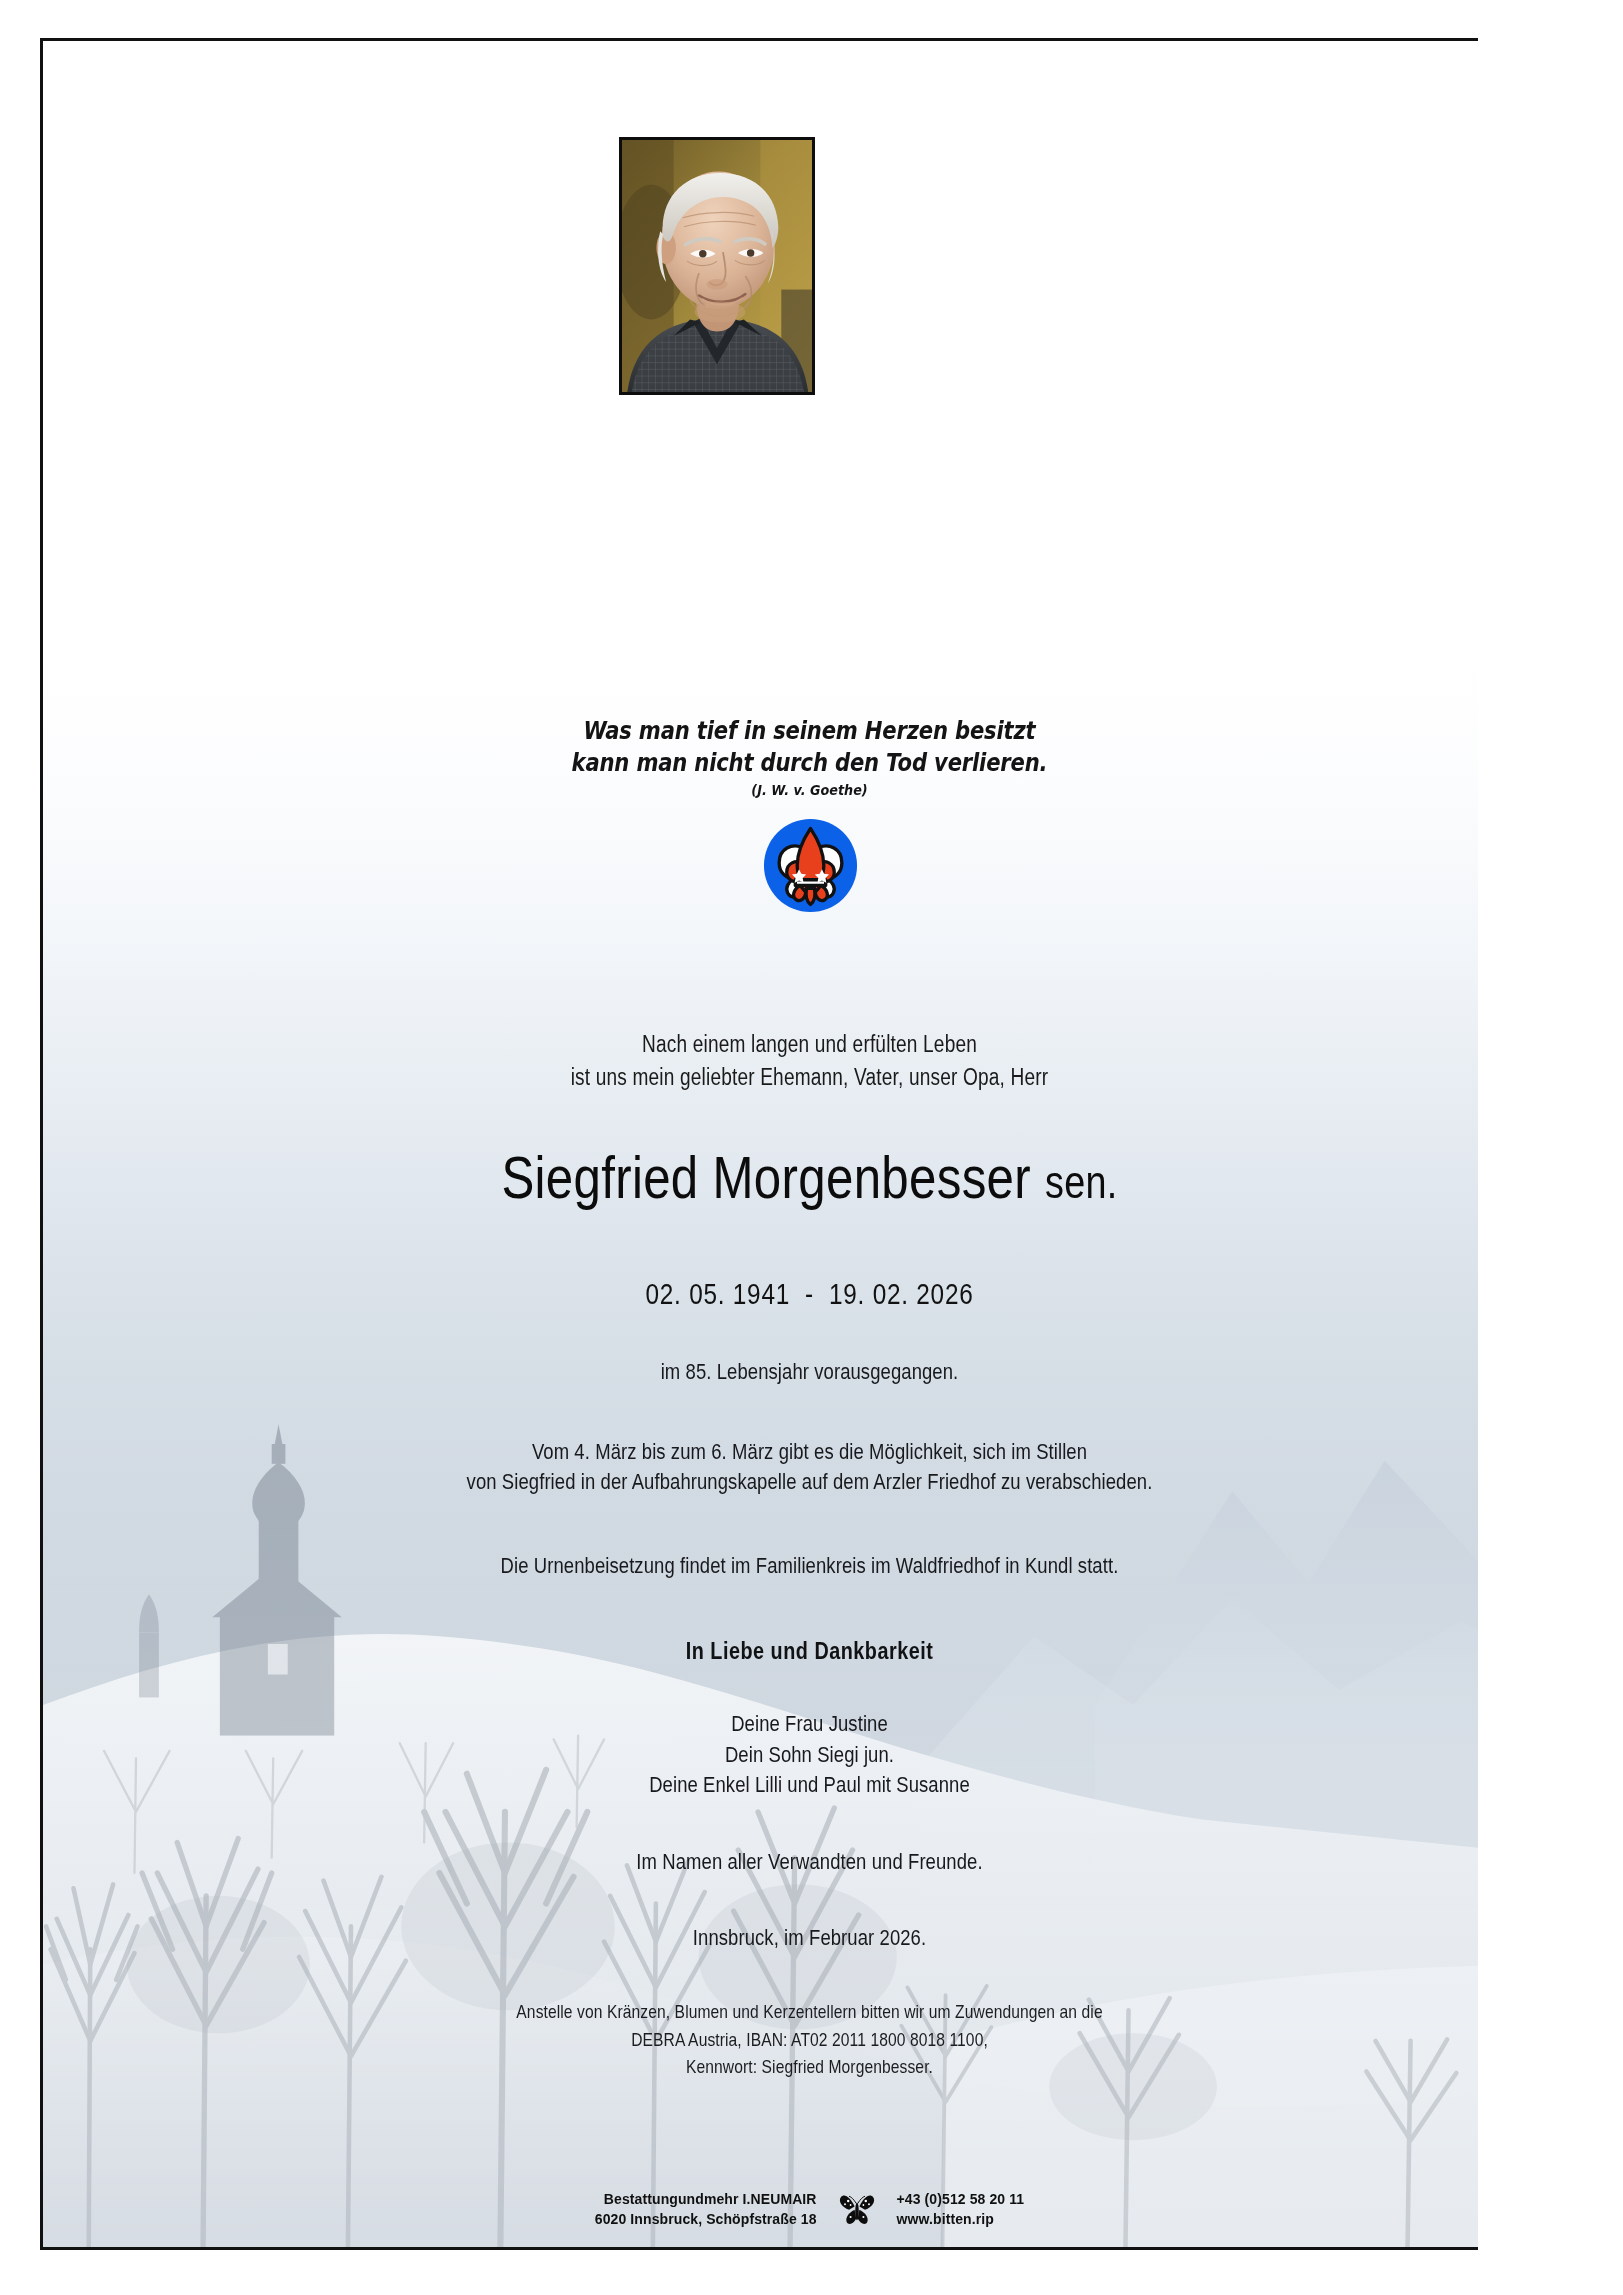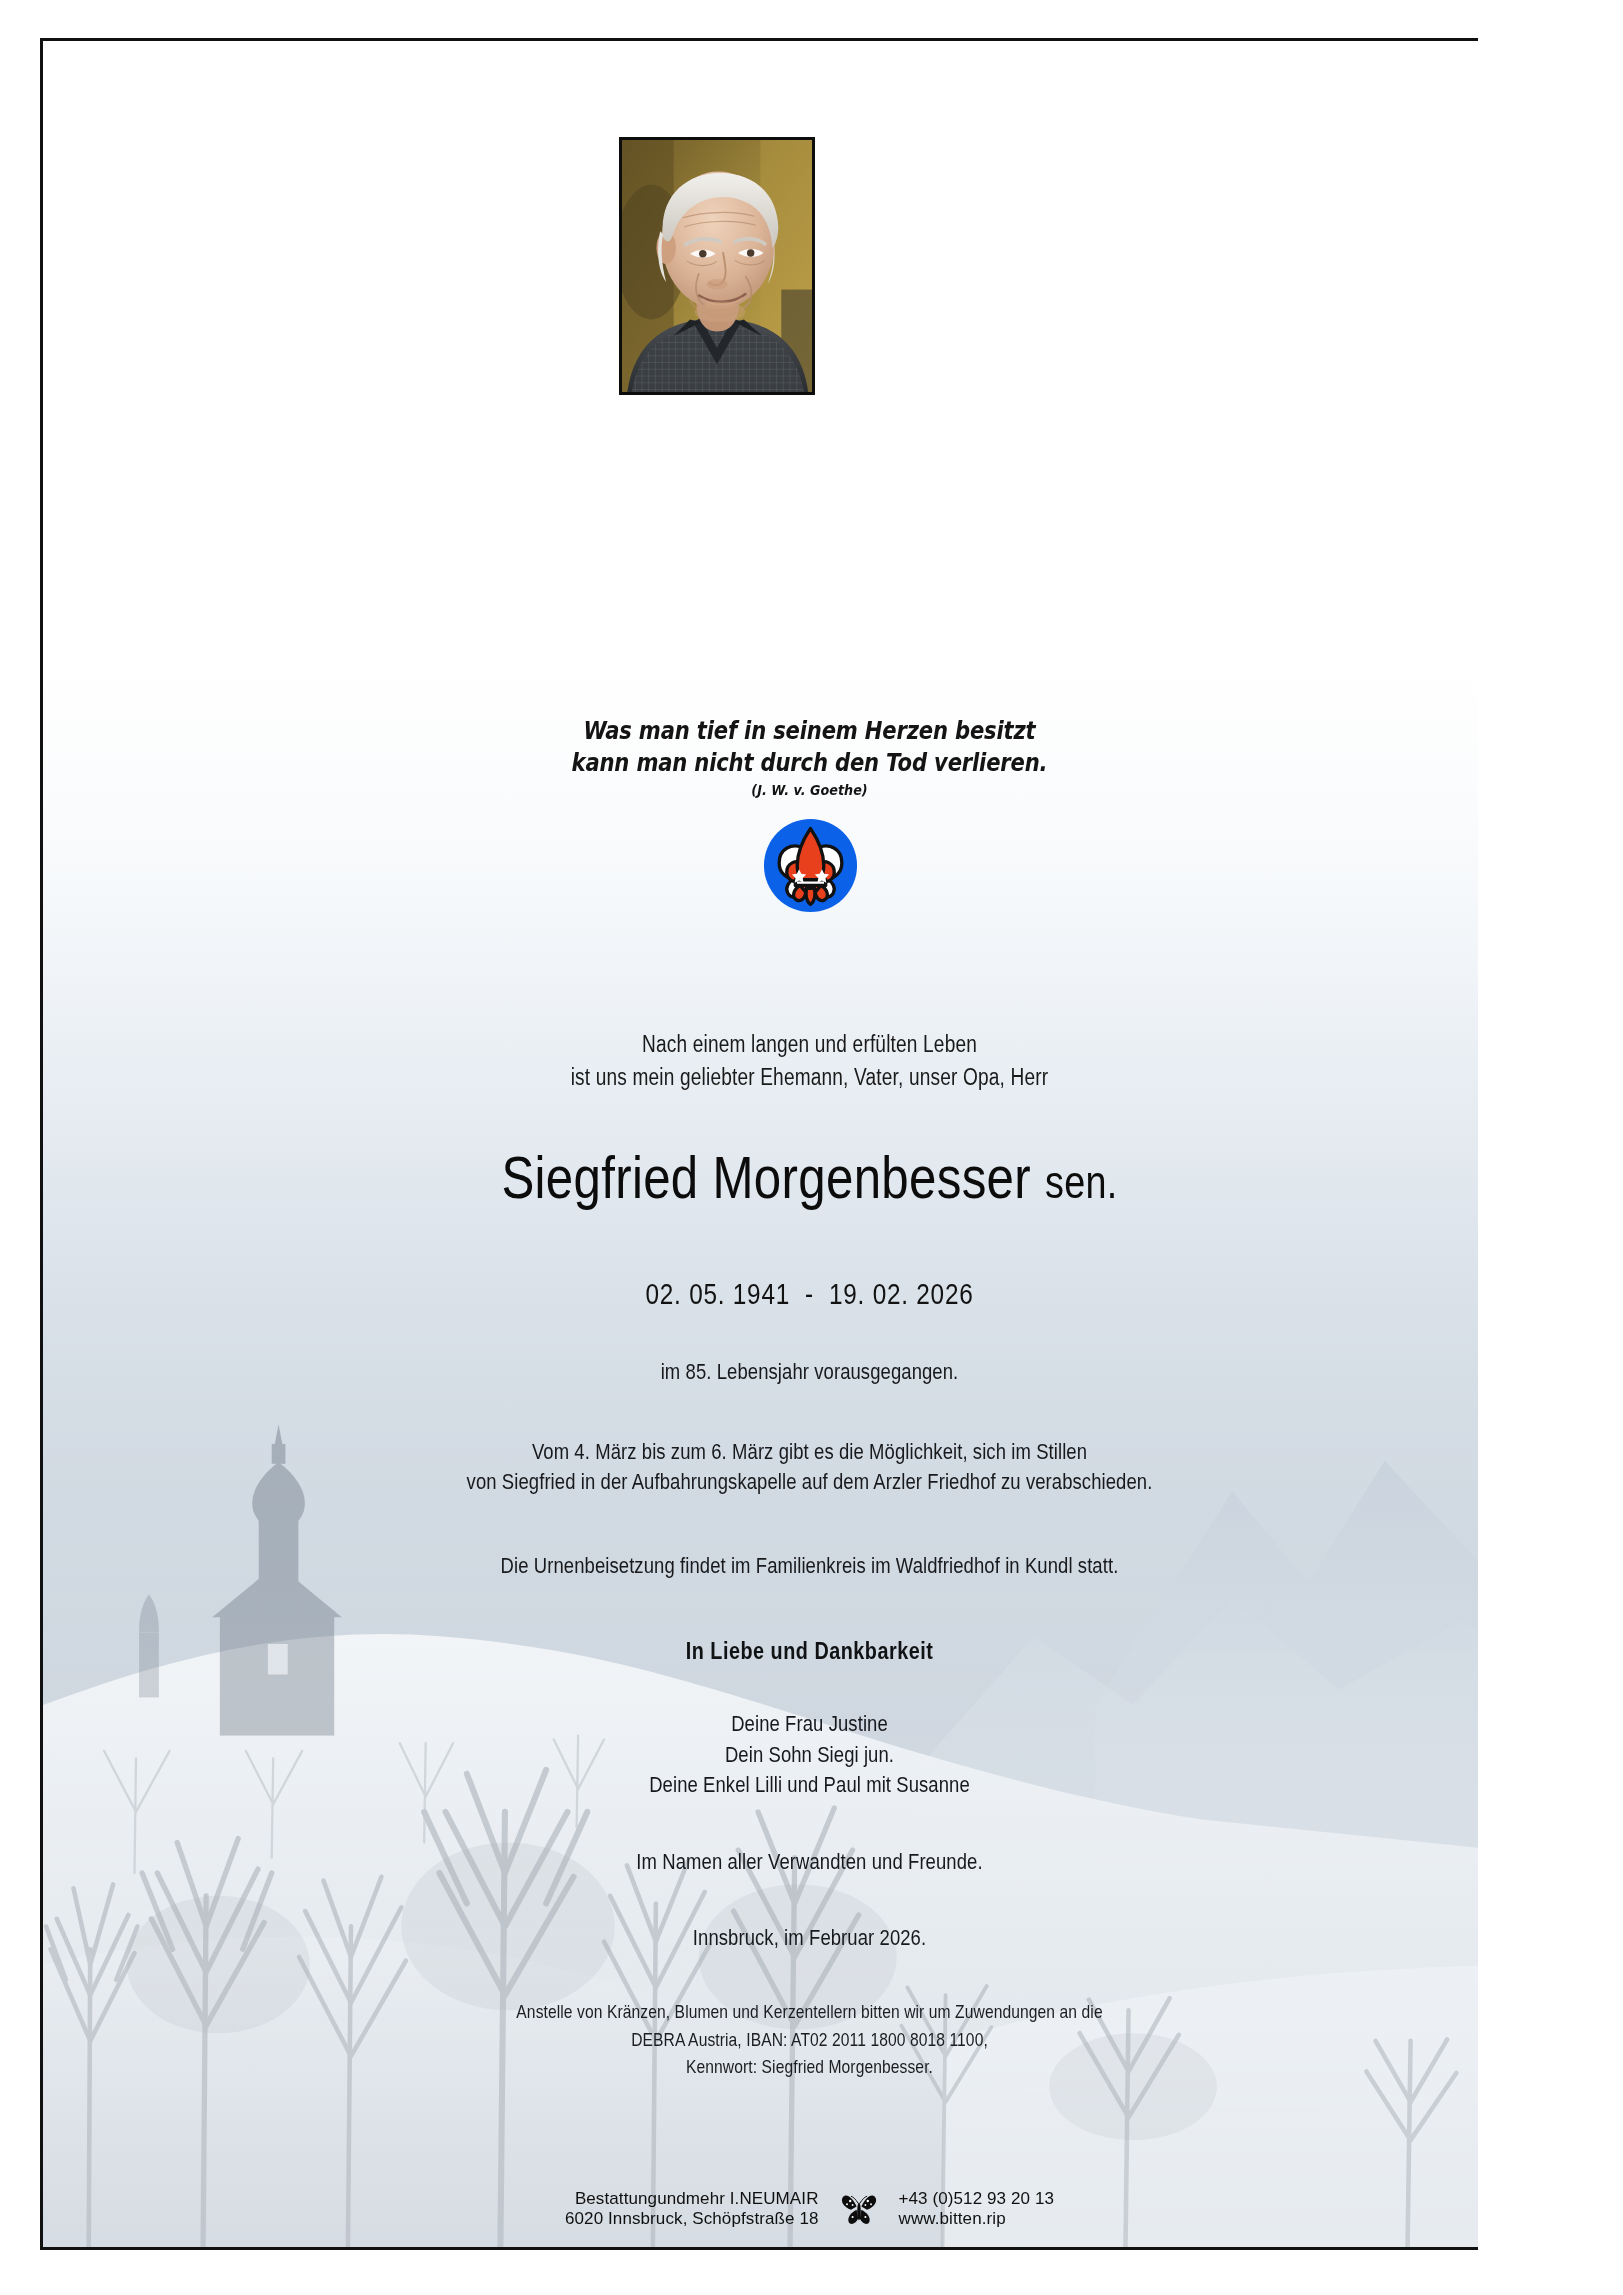--- a/index.html
+++ b/index.html
@@ -206,22 +206,22 @@
     width: 100%;
     display: flex;
     align-items: center;
     justify-content: center;
     gap: 20px;
   }
   #footer .fcol { text-align: left; }
   #footer .fcol.right { text-align: right; }
   .footer-line {
     font-family: "Liberation Sans", sans-serif;
-    font-weight: normal;
-    font-size: 17px;
+    font-weight: bold;
+    font-size: 14px;
     line-height: 20.7px;
     letter-spacing: 0.1px;
     color: #101010;
     white-space: nowrap;
   }
   #butterfly { width: 40px; height: 40px; flex: 0 0 auto; }
   #butterfly svg { display:block; width:100%; height:100%; }
 </style>
 </head>
 <body>
@@ -542,21 +542,21 @@
               <circle cx="34" cy="40" r="2.2"></circle>
               <circle cx="72" cy="30" r="3"></circle>
               <circle cx="80" cy="38" r="2.4"></circle>
               <circle cx="66" cy="40" r="2.2"></circle>
               <circle cx="34" cy="70" r="2.6"></circle>
               <circle cx="66" cy="70" r="2.6"></circle>
             </g>
           </svg>
         </div>
         <div class="fcol">
-          <div class="footer-line">+43 (0)512 93 20 13</div>
+          <div class="footer-line">+43 (0)512 58 20 11</div>
           <div class="footer-line">www.bitten.rip</div>
         </div>
       </div>
 
     </div>
   </div>
 </div>
 
 
 </body></html>

